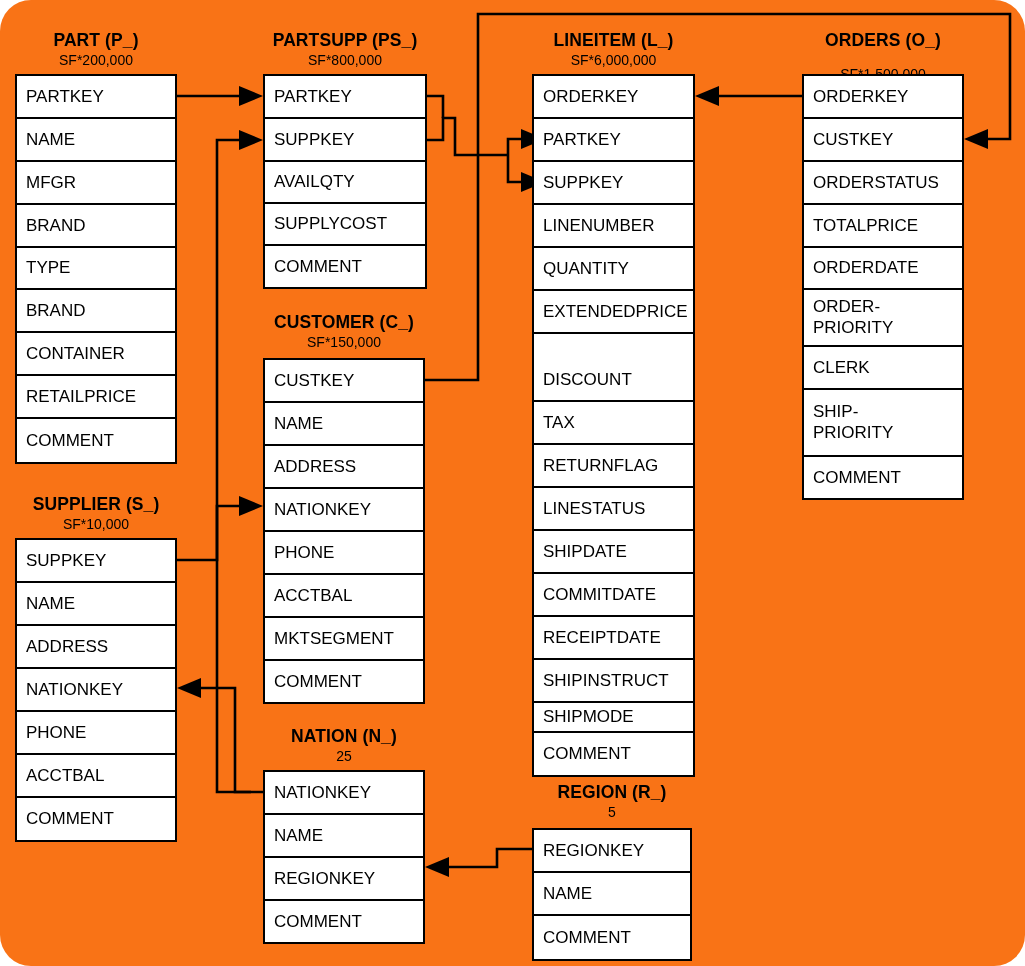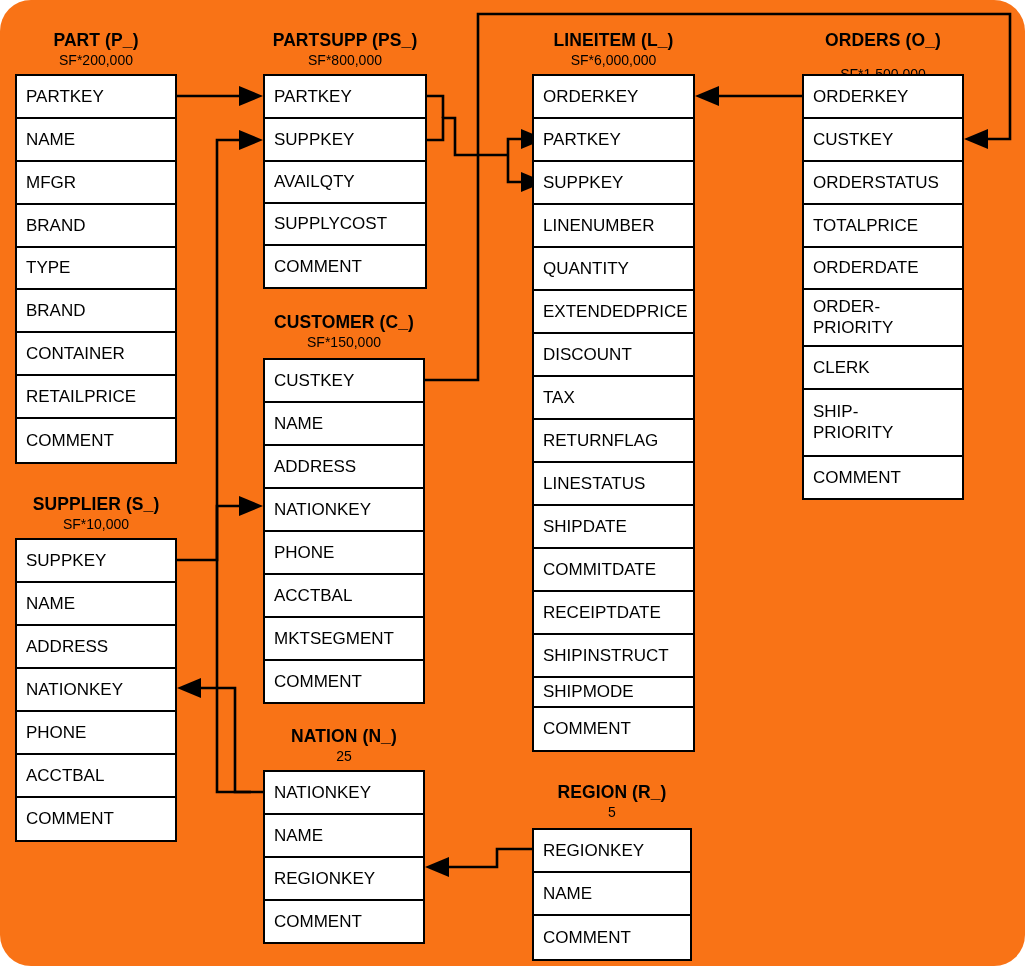--- a/index.html
+++ b/index.html
@@ -129,21 +129,21 @@
   <div class="entity" style="left:532px;top:30px;width:163px;">
     <div class="ent-title">LINEITEM (L_)</div>
     <div class="ent-card" style="top:22px;">SF*6,000,000</div>
     <div class="fields" style="top:44px;width:163px;">
       <div class="field" style="height:43px;">ORDERKEY</div>
       <div class="field" style="height:43px;">PARTKEY</div>
       <div class="field" style="height:43px;">SUPPKEY</div>
       <div class="field" style="height:43px;">LINENUMBER</div>
       <div class="field" style="height:43px;">QUANTITY</div>
       <div class="field overflow" style="height:43px;">EXTENDEDPRICE</div>
-      <div class="field" style="height:43px;">DISCOUNT</div>
+      <div class="field" style="height:43px;margin-top:25px;">DISCOUNT</div>
       <div class="field" style="height:43px;">TAX</div>
       <div class="field" style="height:43px;">RETURNFLAG</div>
       <div class="field" style="height:43px;">LINESTATUS</div>
       <div class="field" style="height:43px;">SHIPDATE</div>
       <div class="field" style="height:43px;">COMMITDATE</div>
       <div class="field" style="height:43px;">RECEIPTDATE</div>
       <div class="field" style="height:43px;">SHIPINSTRUCT</div>
       <div class="field" style="height:30px;">SHIPMODE</div>
       <div class="field" style="height:42px;">COMMENT</div>
     </div>

